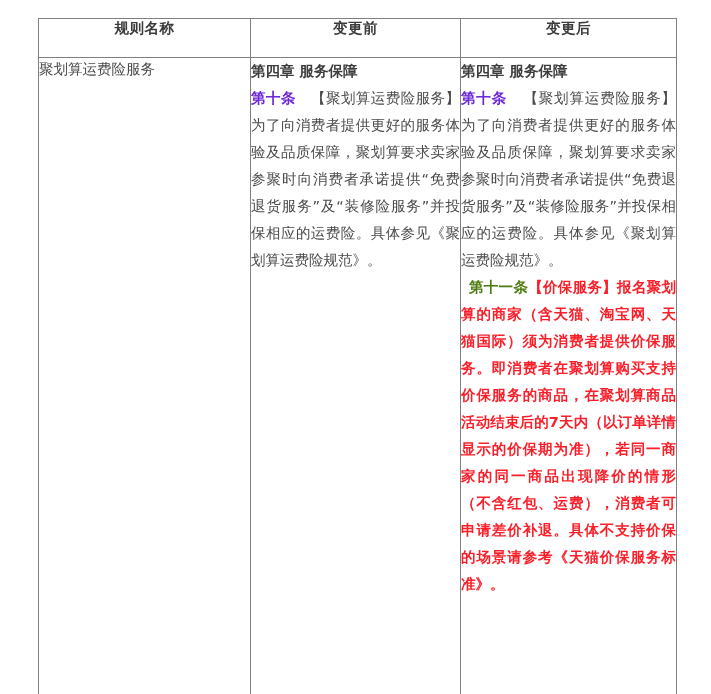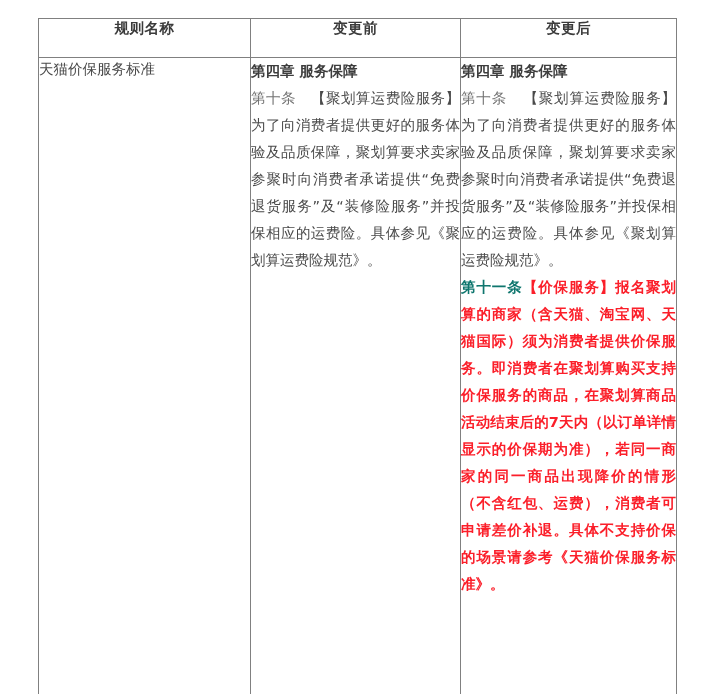--- a/index.html
+++ b/index.html
@@ -68,30 +68,31 @@
     margin: 0;
     text-align: justify;
     text-justify: inter-ideograph;
   }
   .bold-head {
     font-weight: bold;
     color: #3d3d3d;
     margin-top: 48px;
   }
   .clause-label {
-    font-weight: normal;
-    color: #737373;
+    font-weight: bold;
+    color: #6d28d9;
   }
   .red-block {
     color: #fb1f2a;
     font-weight: bold;
   }
   .red-block .clause-label {
-    color: #0f766e;
+    color: #4d7c0f;
     font-weight: bold;
+    margin-left: 8px;
   }
 </style>
 </head>
 <body>
 
 <div class="page">
 
   <table class="change-table">
     <colgroup>
       <col class="c1">
@@ -102,21 +103,21 @@
       <tr>
         <th class="header-cell">规则名称</th>
         <th class="header-cell">变更前</th>
         <th class="header-cell">变更后</th>
       </tr>
     </thead>
     <tbody>
       <tr>
 
         <td class="body-cell rule-name-cell">
-          <div class="rule-name">天猫价保服务标准</div>
+          <div class="rule-name">聚划算运费险服务</div>
         </td>
 
         <td class="body-cell">
           <p class="para">
             <span class="bold-head">第四章 服务保障</span>
           </p>
           <p class="para">
             <span class="clause-label">第十条</span><span>&nbsp;&nbsp;&nbsp;</span><span>【聚划算运费险服务】为了向消费者提供更好的服务体验及品质保障，聚划算要求卖家参聚时向消费者承诺提供“免费退货服务”及“装修险服务”并投保相应的运费险。具体参见《聚划算运费险规范》。</span>
           </p>
         </td>

